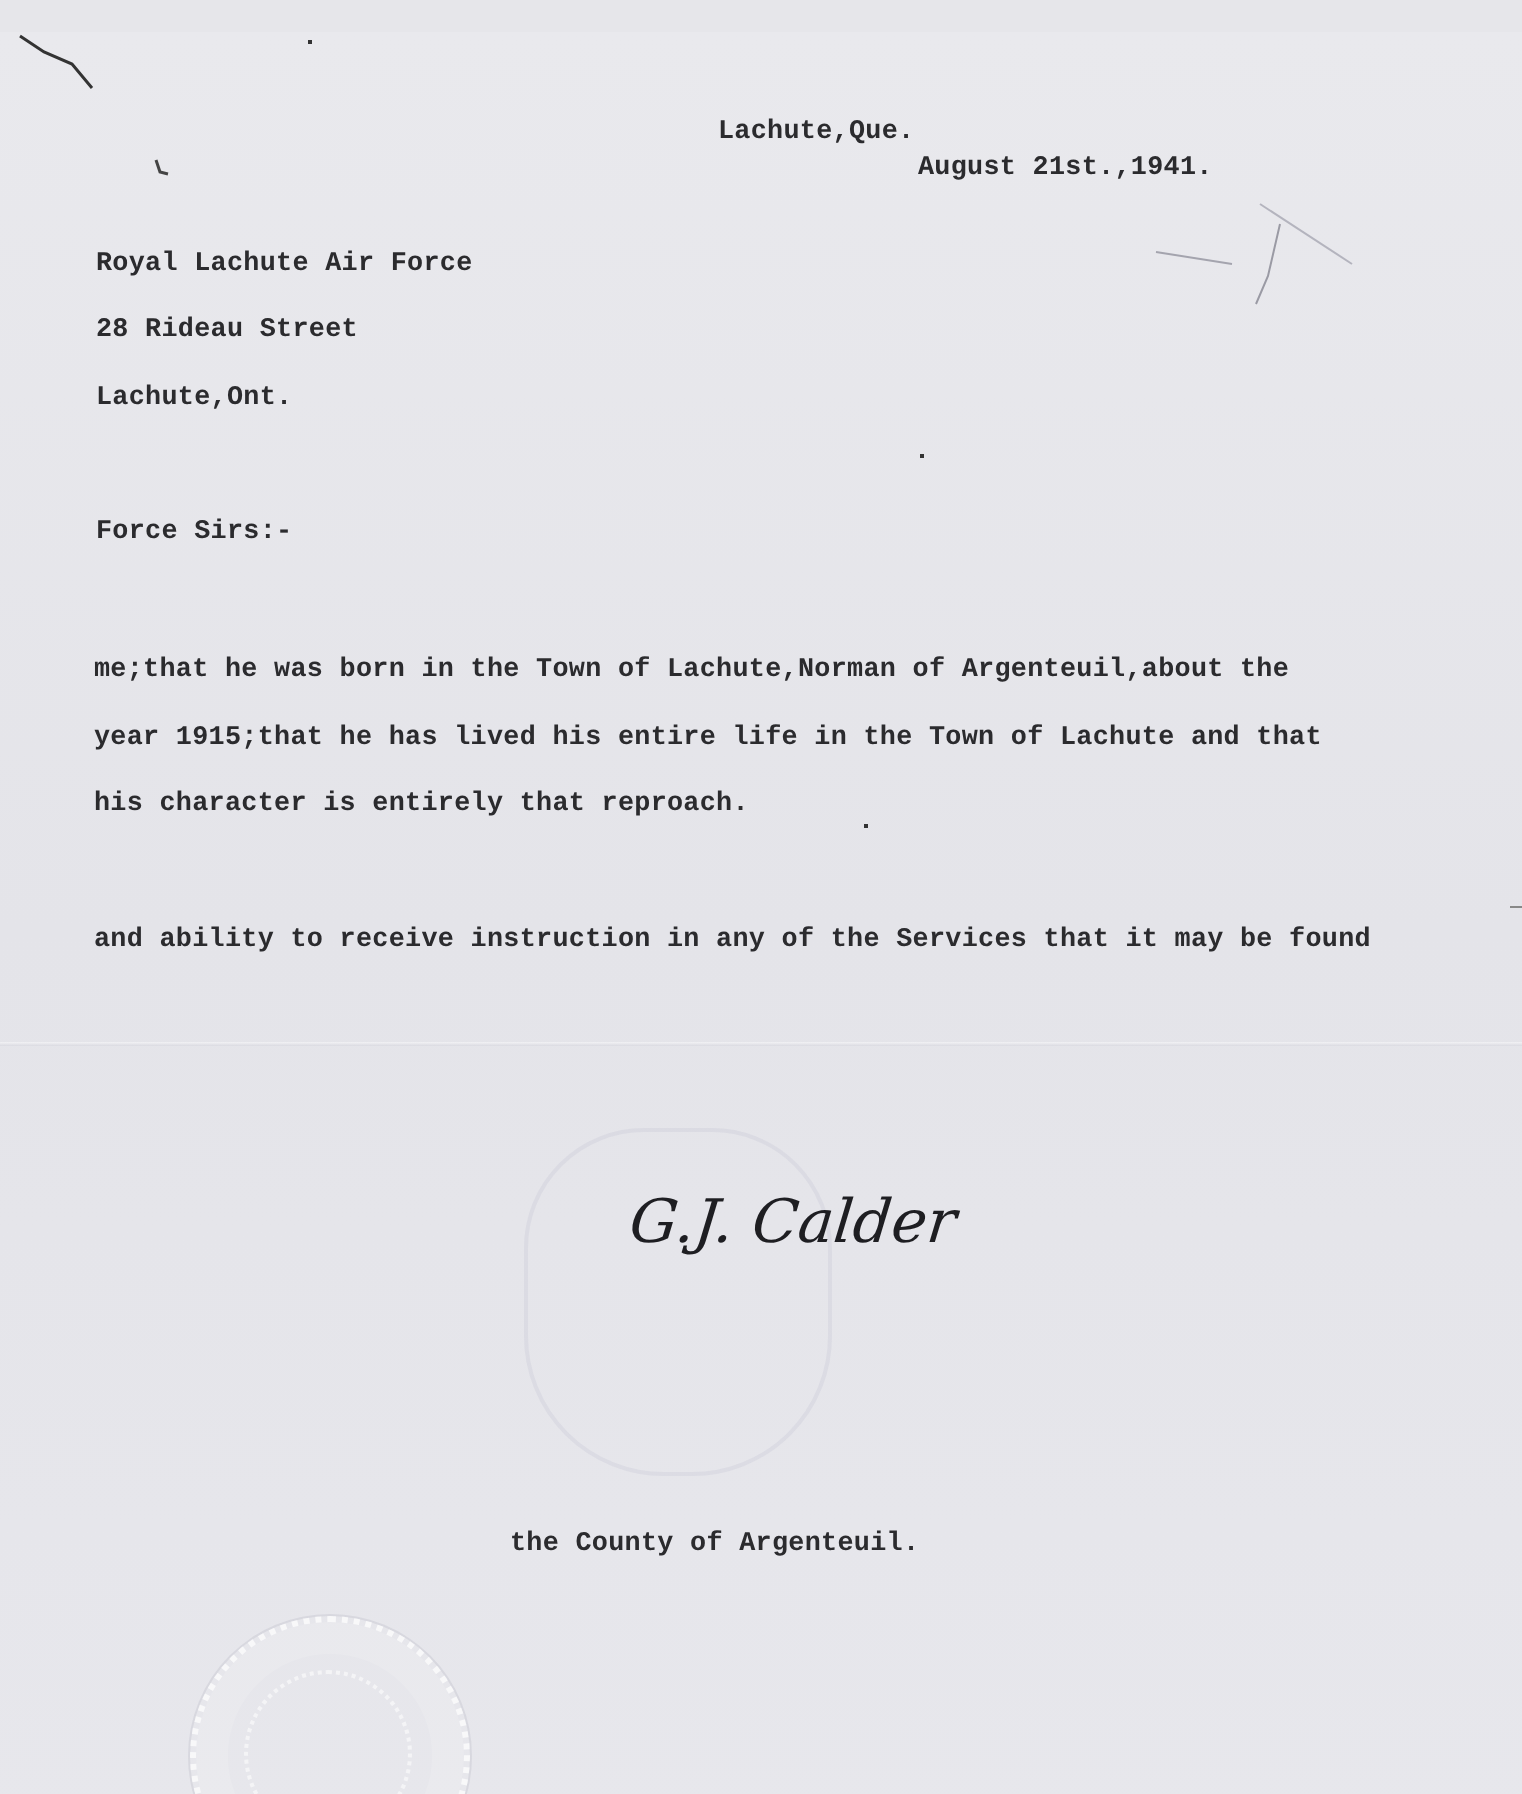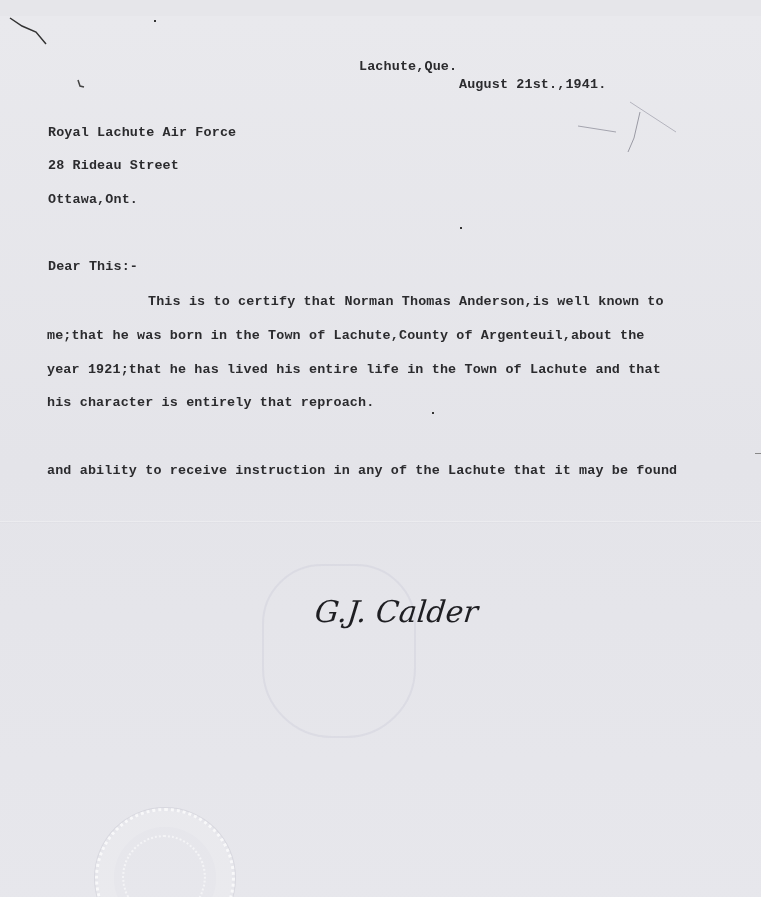--- a/index.html
+++ b/index.html
@@ -87,33 +87,33 @@
   </svg>
 
   <div class="fold"></div>
   <div class="watermark"></div>
 
   <div class="tline" style="left:359px;top:43px">Lachute,Que.</div>
   <div class="tline" style="left:459px;top:61px">August 21st.,1941.</div>
 
   <div class="tline" style="left:48px;top:109px">Royal Lachute Air Force</div>
   <div class="tline" style="left:48px;top:142px">28 Rideau Street</div>
-  <div class="tline" style="left:48px;top:176px">Ottawa,Ont.</div>
+  <div class="tline" style="left:48px;top:176px">Lachute,Ont.</div>
 
-  <div class="tline" style="left:48px;top:243px">Dear This:-</div>
+  <div class="tline" style="left:48px;top:243px">Force Sirs:-</div>
 
-  <div class="tline" style="left:148px;top:278px">This is to certify that Norman Thomas Anderson,is well known to</div>
-  <div class="tline" style="left:47px;top:312px">me;that he was born in the Town of Lachute,County of Argenteuil,about the</div>
-  <div class="tline" style="left:47px;top:346px">year 1921;that he has lived his entire life in the Town of Lachute and that</div>
+  <div class="tline" style="left:47px;top:312px">me;that he was born in the Town of Lachute,Norman of Argenteuil,about the</div>
+  <div class="tline" style="left:47px;top:346px">year 1915;that he has lived his entire life in the Town of Lachute and that</div>
   <div class="tline" style="left:47px;top:379px">his character is entirely that reproach.</div>
 
-  <div class="tline" style="left:47px;top:447px">and ability to receive instruction in any of the Lachute that it may be found</div>
+  <div class="tline" style="left:47px;top:447px">and ability to receive instruction in any of the Services that it may be found</div>
 
   <div class="signature">G.J. Calder</div>
 
+  <div class="tline" style="left:255px;top:749px">the County of Argenteuil.</div>
 
   <div class="seal">
     <div class="seal-inner"></div>
   </div>
 
   <div class="mark" style="left:154px;top:4px;width:2px;height:2px"></div>
   <div class="mark" style="left:460px;top:211px;width:2px;height:2px"></div>
   <div class="mark" style="left:432px;top:396px;width:2px;height:2px"></div>
   <div class="mark" style="left:755px;top:437px;width:6px;height:1px;background:#888"></div>
 </div>

